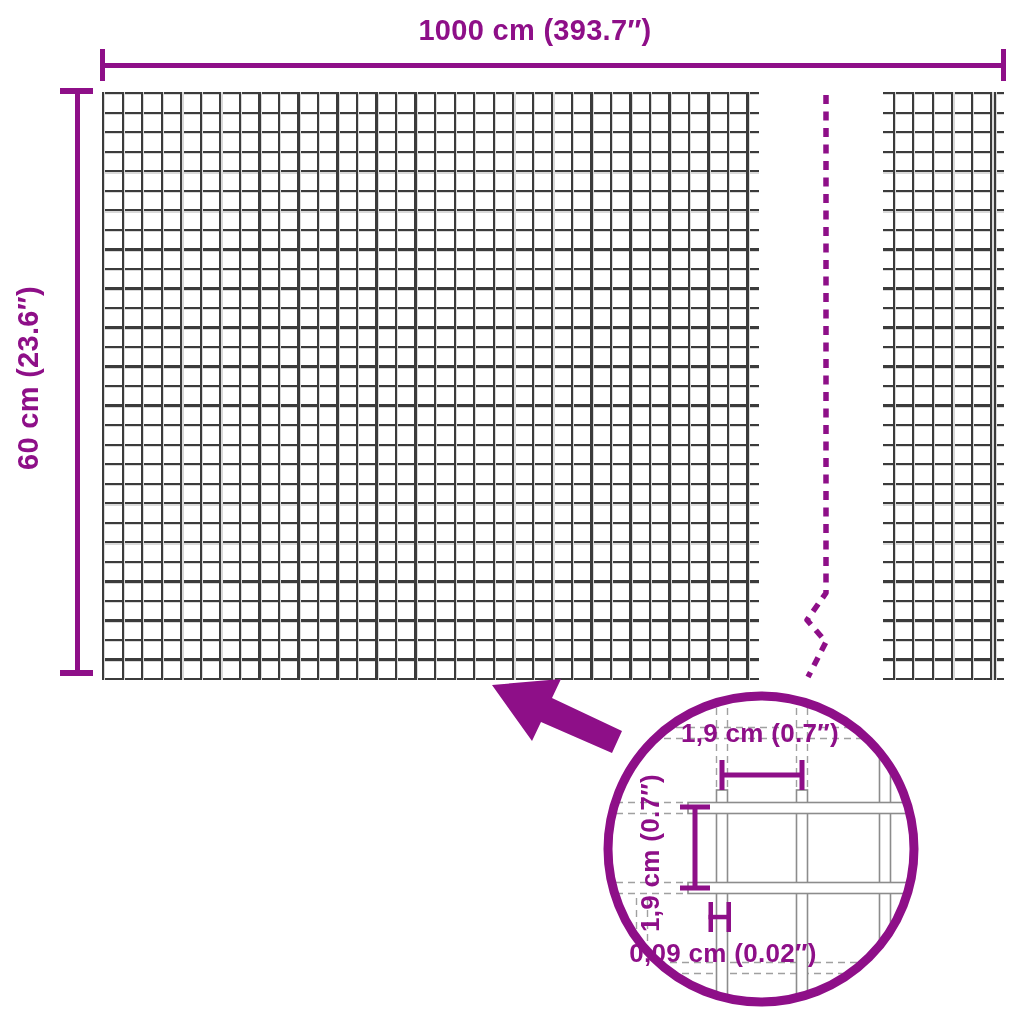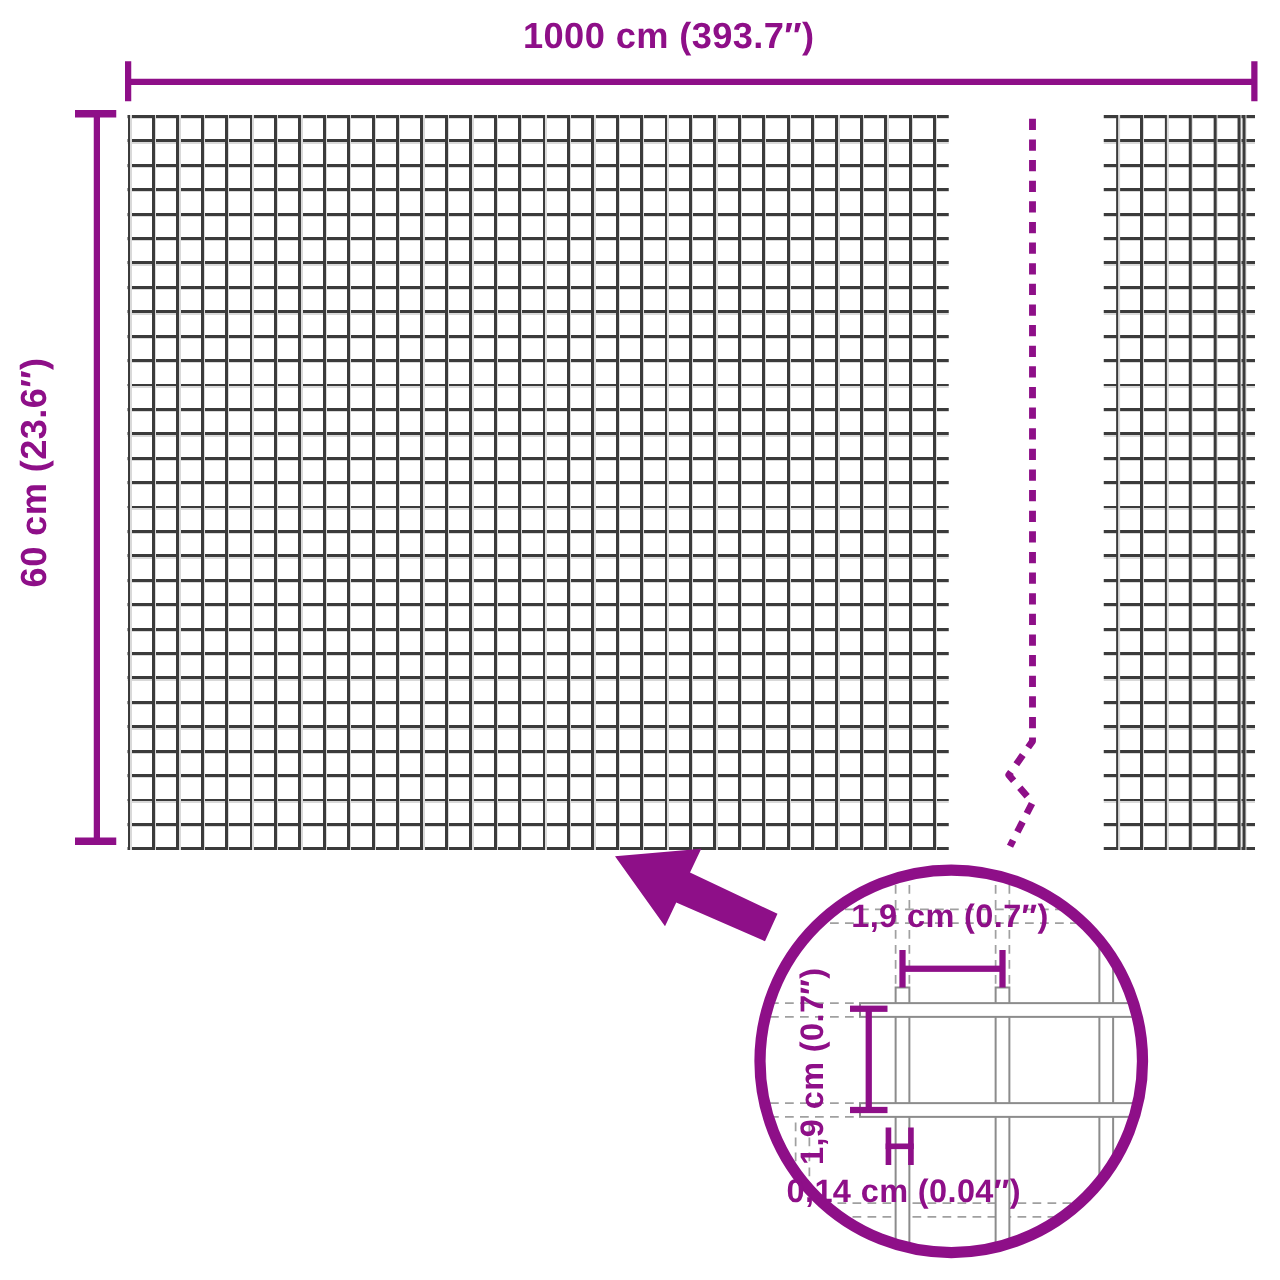--- a/index.html
+++ b/index.html
@@ -128,14 +128,14 @@
       <rect class="dimmark" x="708.5" y="902" width="4.5" height="30"></rect>
       <rect class="dimmark" x="726.5" y="902" width="4.5" height="30"></rect>
       <rect class="dimmark" x="708.5" y="914.8" width="22.5" height="4.5"></rect>
     </g>
 
     <circle class="lens-ring" cx="761" cy="849" r="153"></circle>
   </svg>
 
   <div class="dim-label lens-label" id="lens-label-h">1,9 cm (0.7″)</div>
   <div class="dim-label lens-label" id="lens-label-v">1,9 cm (0.7″)</div>
-  <div class="dim-label lens-label" id="lens-label-wire">0,14 cm (0.04″)</div>
+  <div class="dim-label lens-label" id="lens-label-wire">0,09 cm (0.02″)</div>
 </div>
 
 </body></html>

